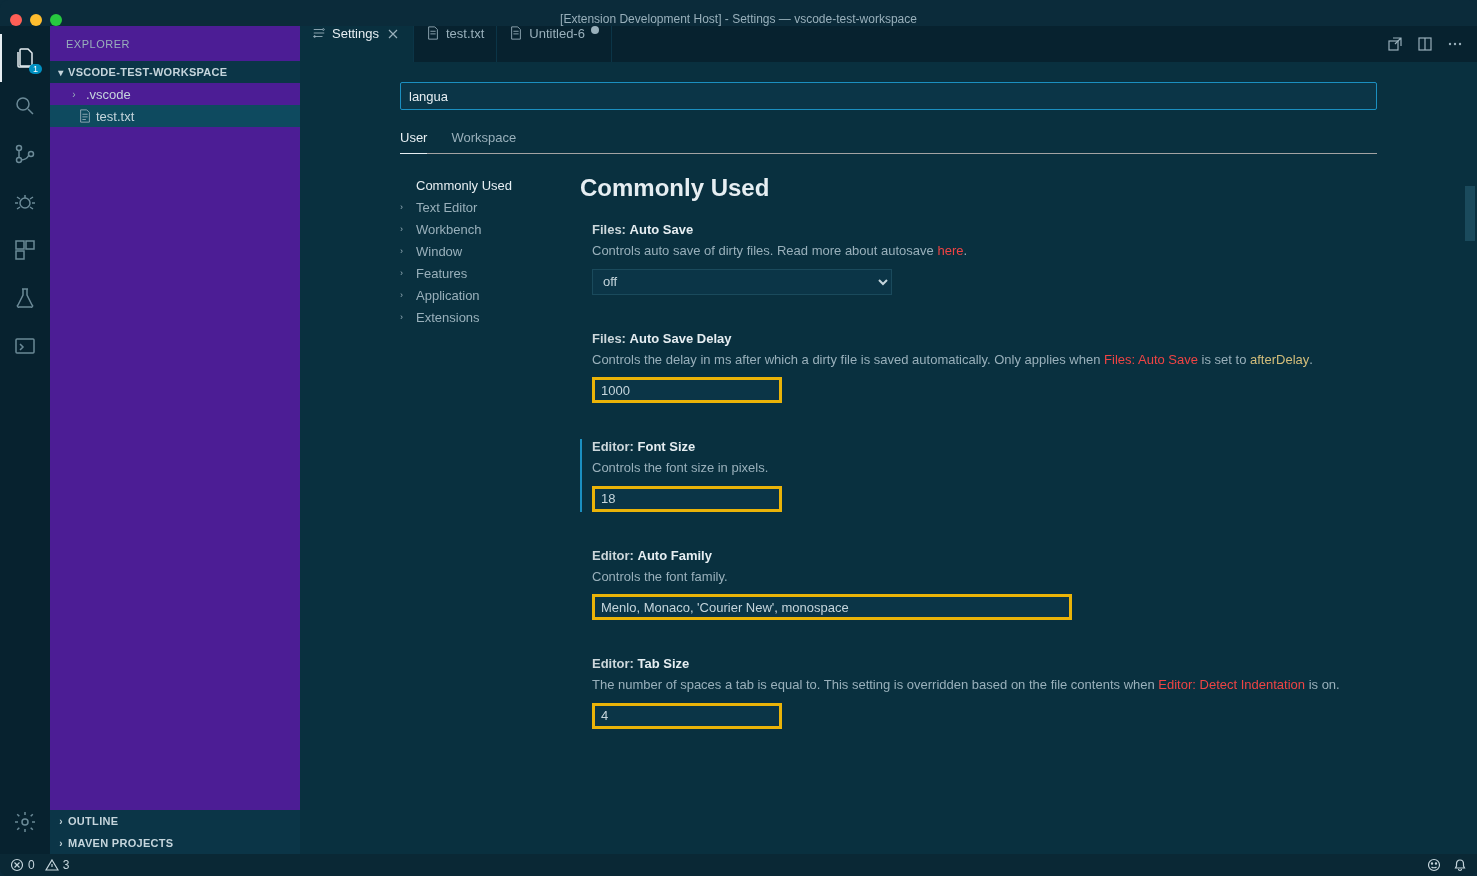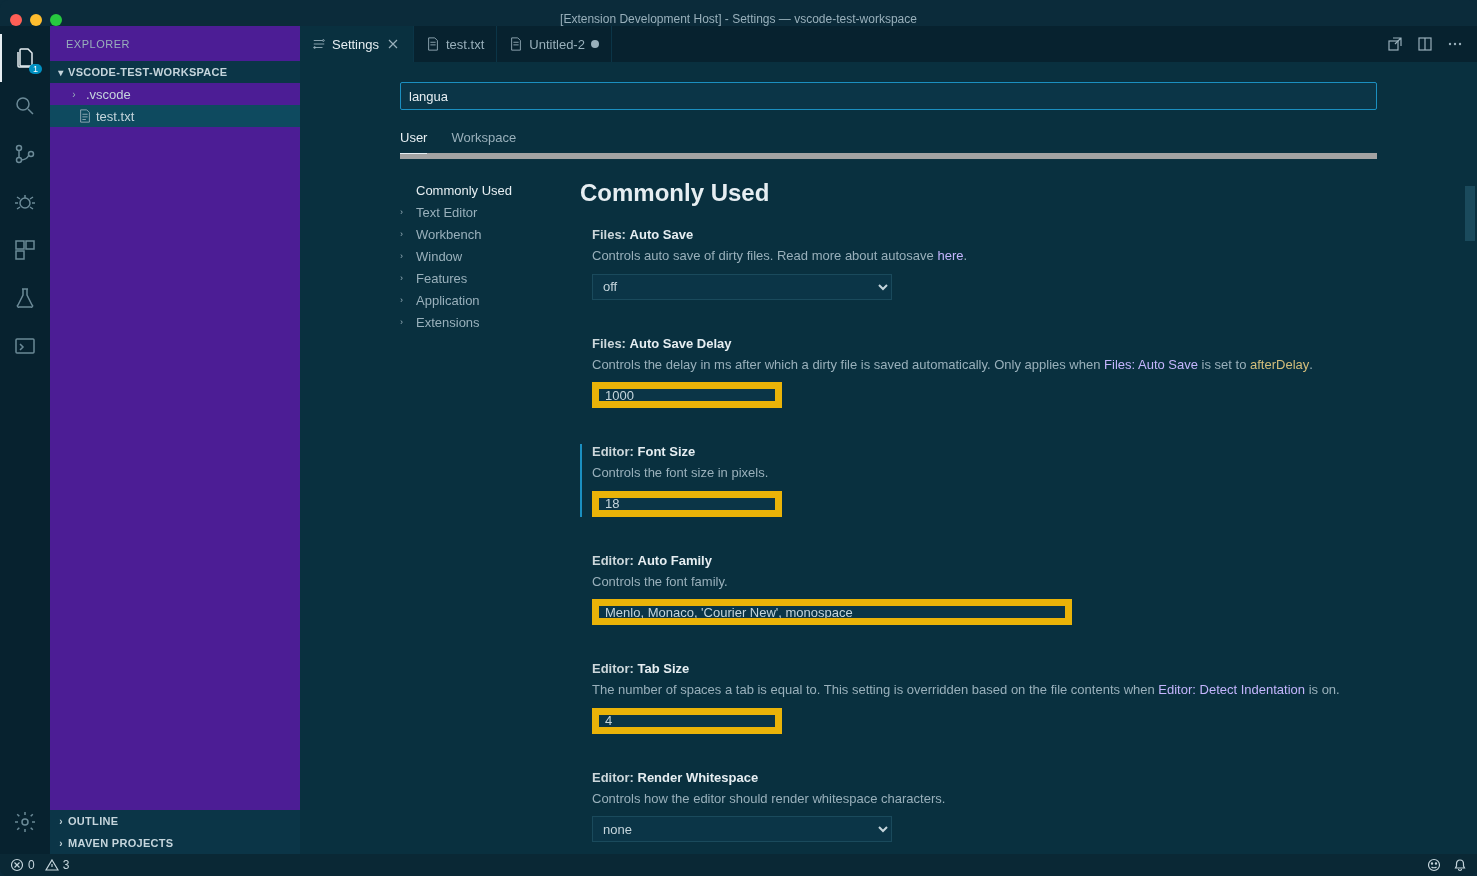--- a/index.html
+++ b/index.html
@@ -131,21 +131,20 @@
   overflow: hidden;
 }
 .tabs-bar {
   height: 36px;
   background: #07222f;
   display: flex;
   align-items: stretch;
 }
 .tab {
   display: flex;
-  align-items: center;
   gap: 6px;
   padding: 0 12px;
   background: #07222f;
   border-right: 1px solid #0b3547;
   cursor: pointer;
   color: #99b0bb;
 }
 .tab.active { background: #09303f; color: #e6eef2; }
 .tab-icon { width: 14px; height: 14px; }
 .tab-close { width: 16px; height: 16px; display: flex; align-items: center; justify-content: center; color: #99b0bb; border-radius: 3px; }
@@ -165,21 +164,21 @@
   border-radius: 2px;
   padding: 3px 8px;
   color: #e6eef2;
   font-size: 13px;
   outline: none;
 }
 .scope-tabs {
   display: flex;
   gap: 24px;
   margin-top: 20px;
-  border-bottom: 6px solid #a3a3a3;
+  border-bottom: 1px solid #a3a3a3;
 }
 .scope-tab {
   padding-bottom: 8px;
   cursor: pointer;
   color: #99b0bb;
 }
 .scope-tab.active {
   color: #e6eef2;
   border-bottom: 1px solid #e6eef2;
   margin-bottom: -1px;
@@ -217,36 +216,36 @@
   position: absolute;
   left: 0;
   top: 0;
   bottom: 0;
   width: 2px;
   background: #1b8fc0;
 }
 .setting-label { font-weight: 600; color: #e6eef2; margin-bottom: 4px; }
 .setting-label .ns { font-weight: 700; color: #ccd7db; }
 .setting-desc { color: #99b0bb; margin-bottom: 8px; line-height: 1.5; }
-.setting-desc a { color: #c4b5fd; text-decoration: none; cursor: pointer; }
+.setting-desc a { color: #ef4444; text-decoration: none; cursor: pointer; }
 .setting-desc code { font-family: Liberation Sans, sans-serif; color: #d4be7b; }
 .setting-select {
   width: 300px;
   height: 26px;
   background: #0b3547;
   border: 1px solid #1a4a5c;
   color: #c5d5dc;
   padding: 0 6px;
   font-size: 13px;
 }
 .setting-input {
   width: 190px;
   height: 26px;
   background: #0b3547;
-  border: 7px solid #eab308;
+  border: 3px solid #eab308;
   color: #c5d5dc;
   padding: 0 6px;
   font-size: 13px;
   outline: none;
 }
 .setting-input.wide { width: 480px; }
 .statusbar {
   height: 22px;
   background: #0a2835;
   display: flex;
@@ -390,21 +389,21 @@
               <path d="M3 1h7l3 3v11H3z"></path>
               <path d="M5 6h6M5 9h6"></path>
             </svg>
           <span>test.txt</span>
         </div>
         <div class="tab">
           <svg class="tab-icon" viewBox="0 0 16 16" fill="none" stroke="#99b0bb" stroke-width="1">
               <path d="M3 1h7l3 3v11H3z"></path>
               <path d="M5 6h6M5 9h6"></path>
             </svg>
-          <span>Untitled-2</span>
+          <span>Untitled-6</span>
           <span class="tab-dirty"></span>
         </div>
         <div class="tabs-actions">
           <span class="act">
             <svg width="16" height="16" viewBox="0 0 16 16" fill="none" stroke="currentColor" stroke-width="1.2">
                 <rect x="2" y="5" width="9" height="9"></rect>
                 <path d="M6 2h8v8M14 2l-6 6"></path>
               </svg>
           </span>
           <span class="act">
@@ -489,25 +488,20 @@
               <div class="setting-desc">Controls the font family.</div>
               <input class="setting-input wide" value="Menlo, Monaco, 'Courier New', monospace" style="">
             </div>
 
             <div class="setting">
               <div class="setting-label"><span class="ns">Editor: </span><span>Tab Size</span></div>
               <div class="setting-desc"><span>The number of spaces a tab is equal to. This setting is overridden based on the file contents when </span><a>Editor: Detect Indentation</a><span> is on.</span></div>
               <input class="setting-input" value="4" style="">
             </div>
 
-            <div class="setting">
-              <div class="setting-label"><span class="ns">Editor: </span><span>Render Whitespace</span></div>
-              <div class="setting-desc">Controls how the editor should render whitespace characters.</div>
-              <select class="setting-select"><option>none</option></select>
-            </div>
           </div>
         </div>
       </div>
       <div class="mini-scrollbar"></div>
     </div>
   </div>
 
   <div class="statusbar">
     <div class="sb-item">
       <span class="sb-icon">

